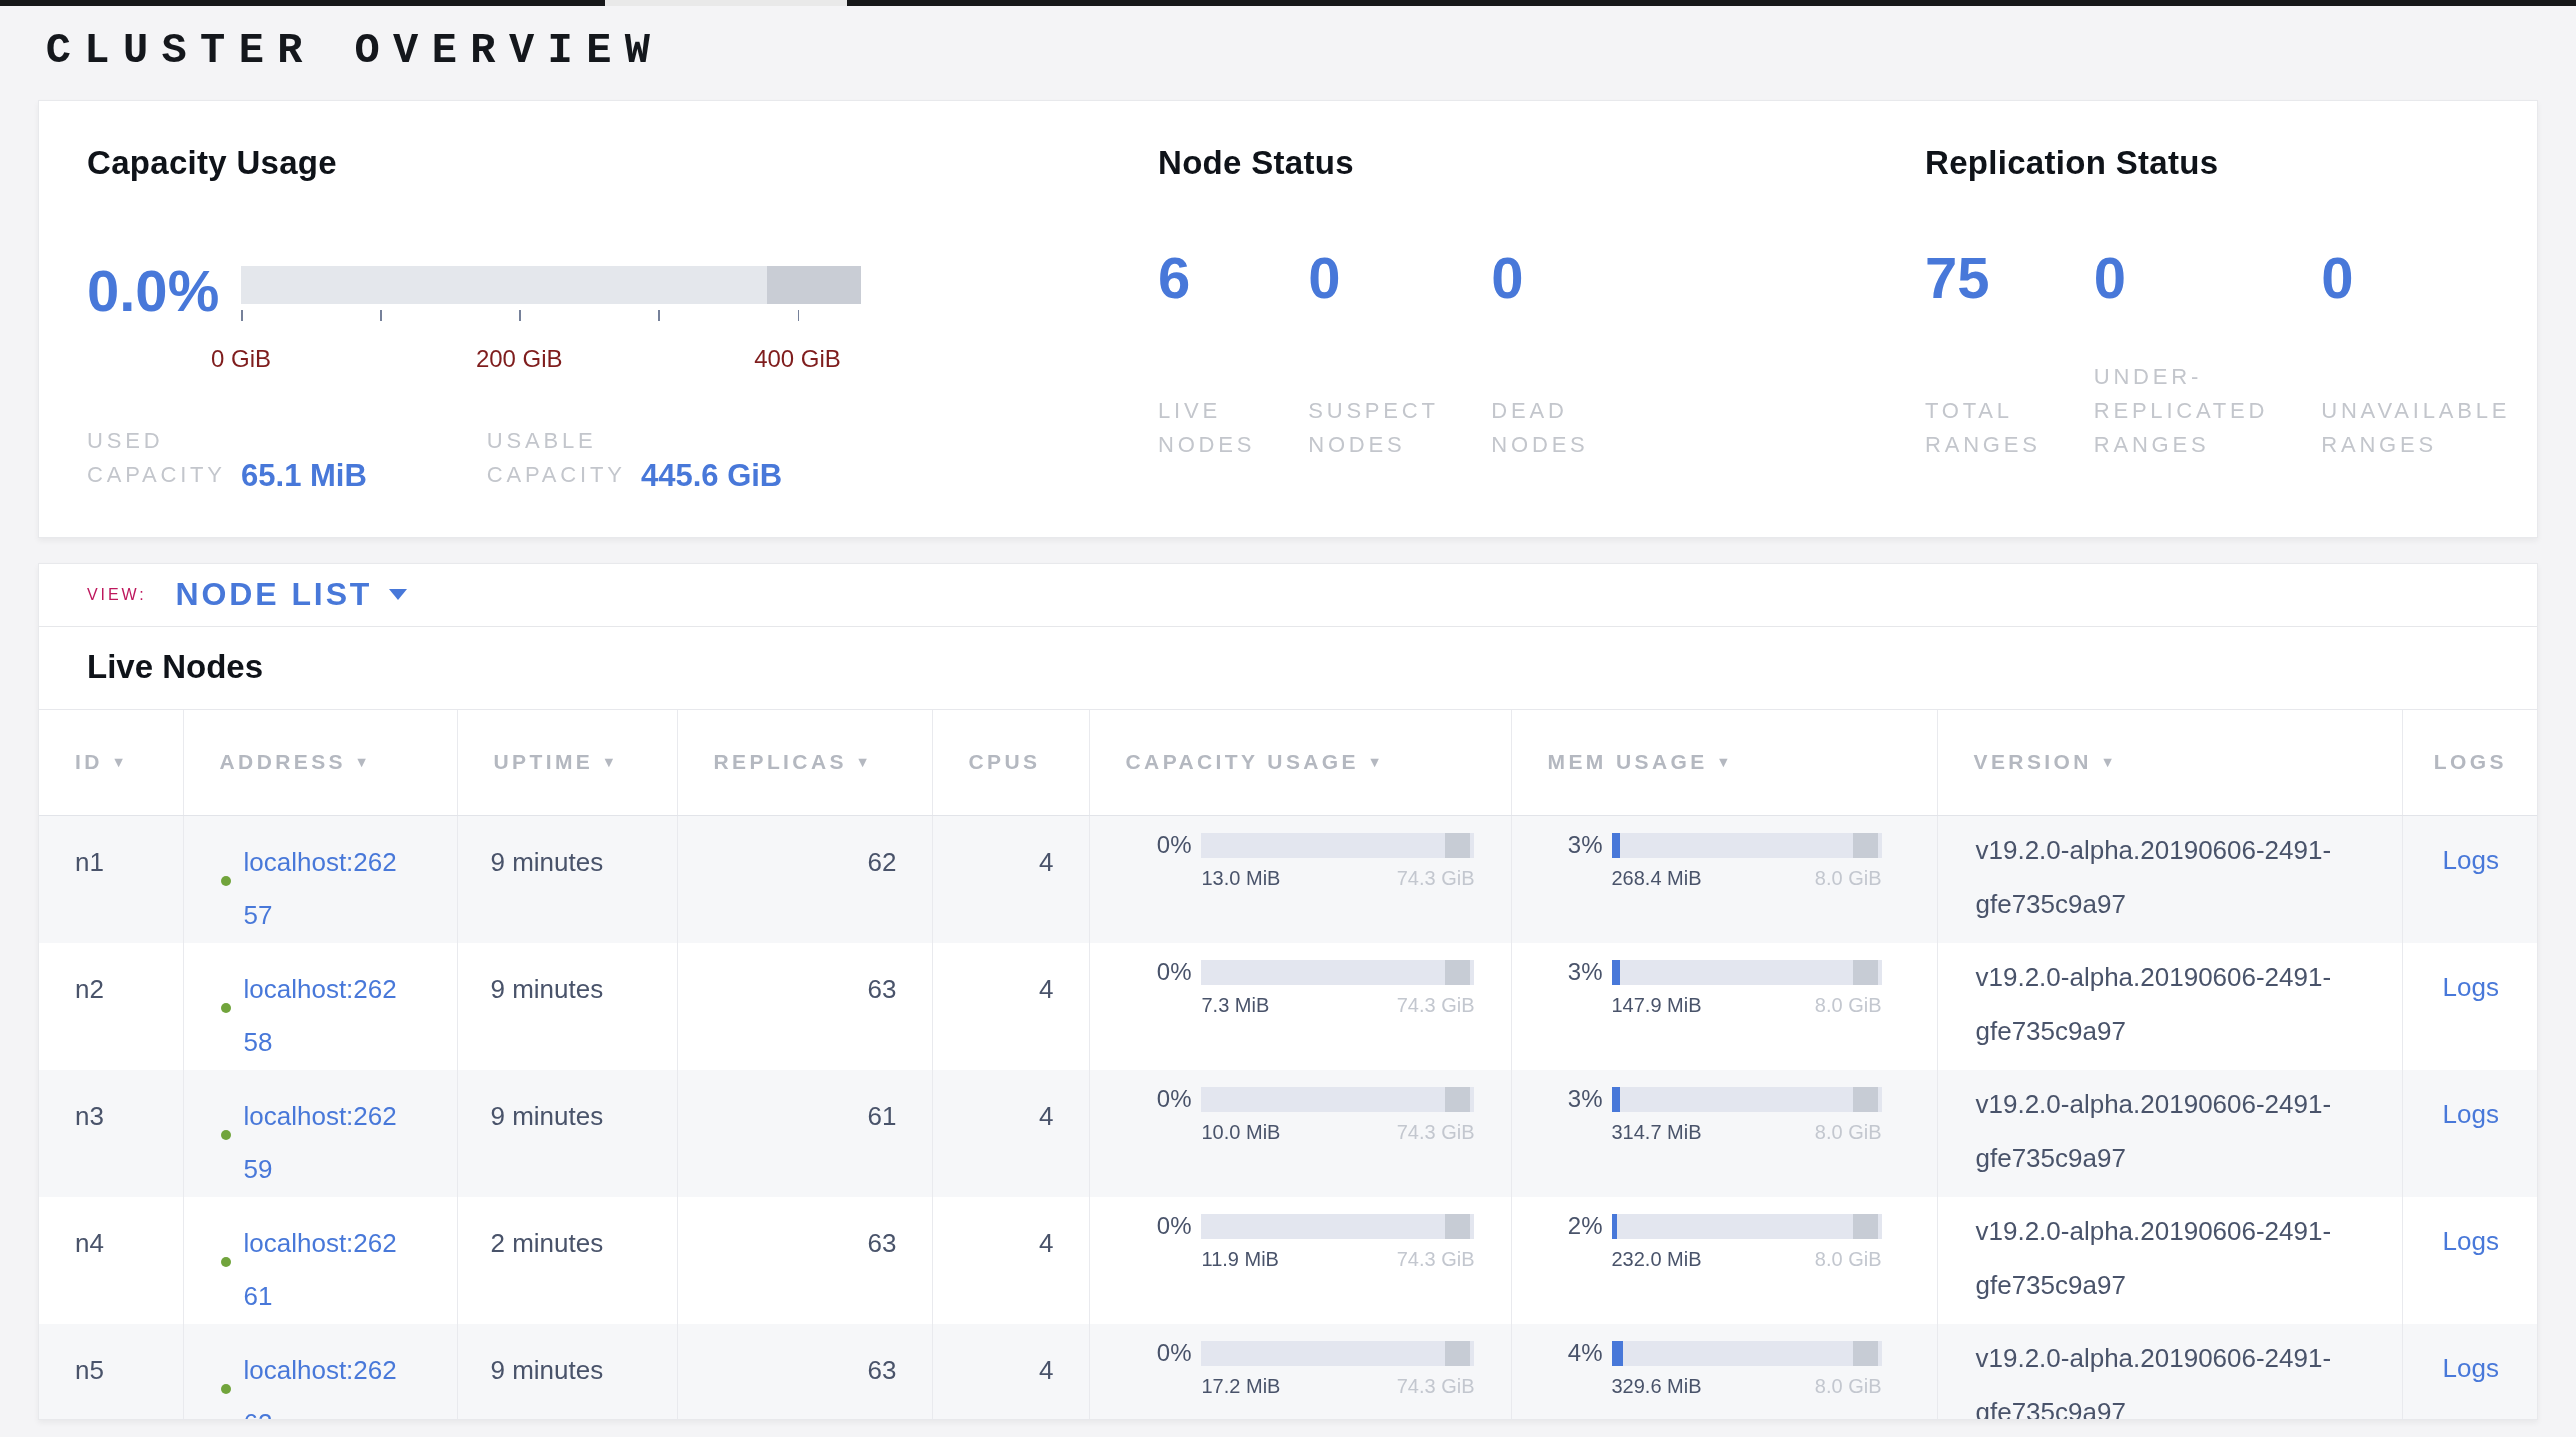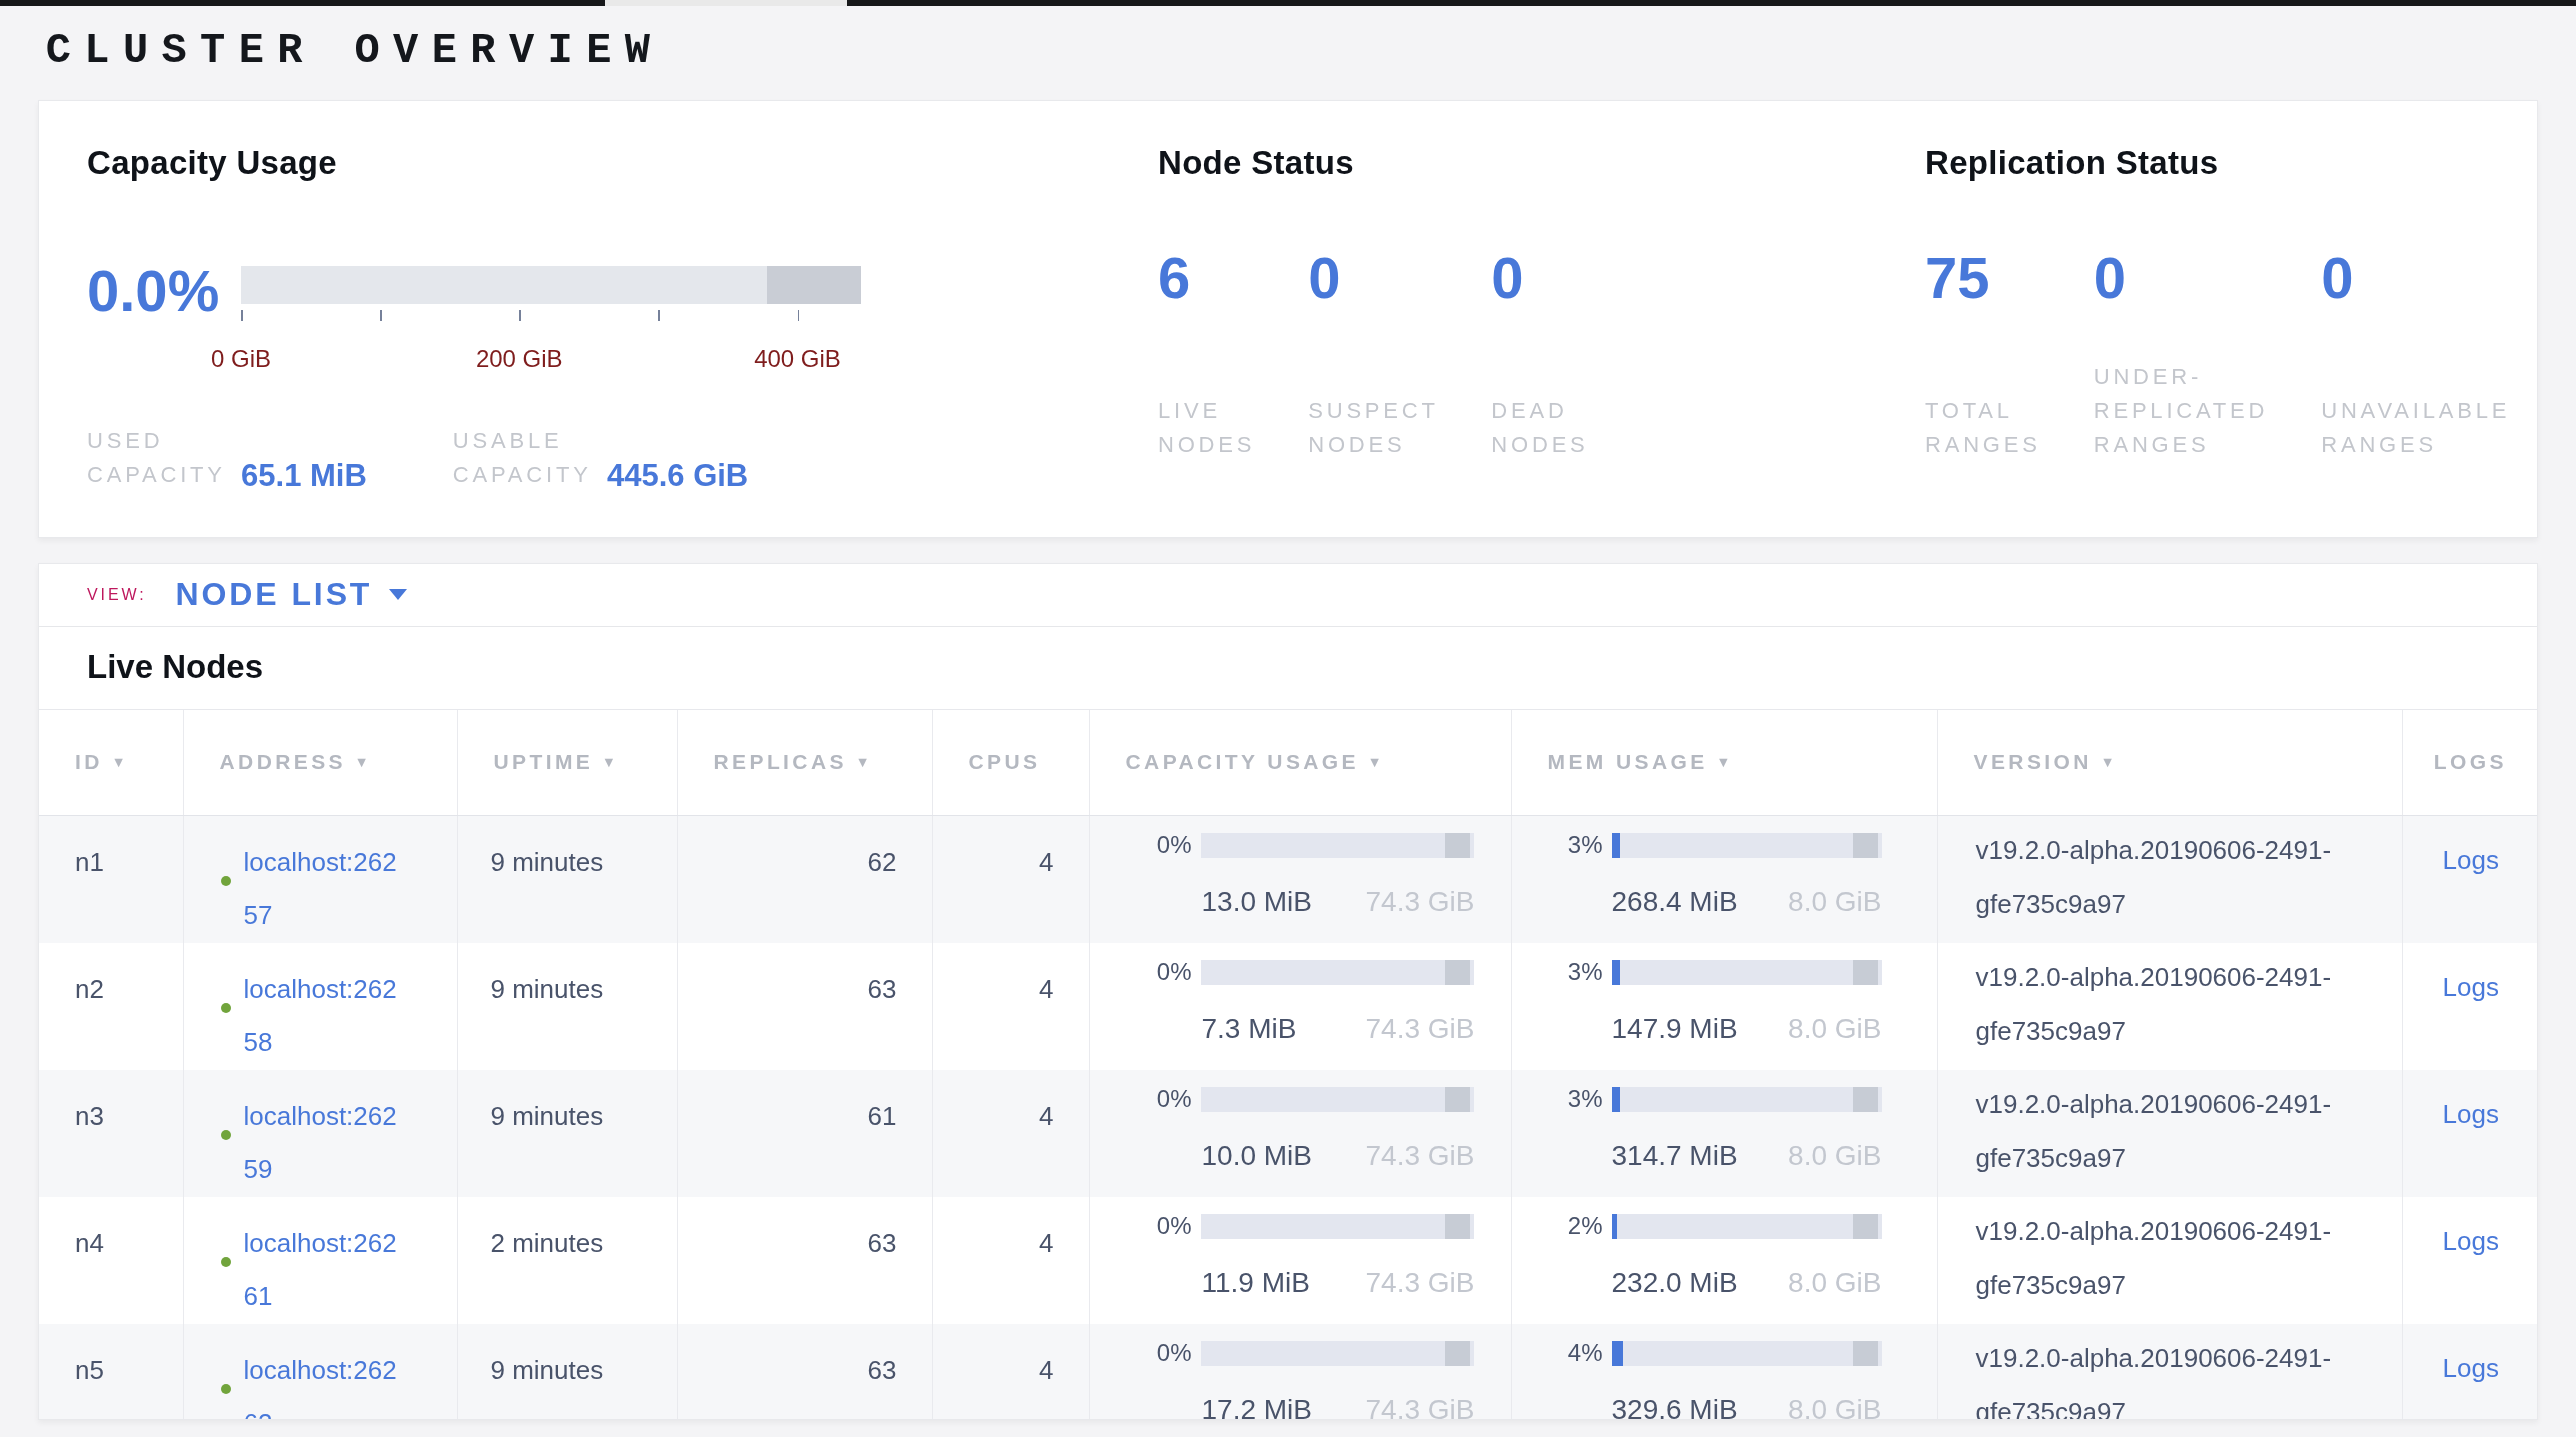--- a/index.html
+++ b/index.html
@@ -36,21 +36,21 @@
   .cap-row { display:flex; margin-top:84px; }
   .cap-pct { width:154px; font-size:58px; font-weight:600; color:#4878d9; line-height:1; margin-top:-3.8px; }
   .cap-chart { width:620px; }
   .cap-bar { position:relative; height:38px; background:#e4e7ec; }
   .cap-bar-dark { position:absolute; left:84.8%; right:0; top:0; bottom:0; background:#c9cdd5; }
   .cap-ticks { position:relative; height:12.5px; margin-top:5.8px; }
   .cap-ticks i { position:absolute; top:0; width:1.9px; height:11.5px; background:#76819a; }
   .cap-axis { position:relative; height:27px; margin-top:23px; font-size:24px; color:#7f1d1d; }
   .cap-axis span { position:absolute; transform:translateX(-50%); white-space:nowrap; }
 
-  .cap-stats { display:flex; gap:86px; margin-top:52px; }
+  .cap-stats { display:flex; gap:120px; margin-top:52px; }
   .cstat { display:flex; }
   .slabel {
     font-size:22px; font-weight:400; color:#c3c6cc; letter-spacing:3.8px;
     line-height:1.55; width:min-content; white-space:normal;
   }
   .cstat .sval {
     align-self:flex-end; margin-left:15.3px; margin-bottom:-1.9px;
     font-size:31px; font-weight:600; color:#4878d9; white-space:nowrap;
   }
 
@@ -97,21 +97,21 @@
   .addr a { color:#4878d9; text-decoration:none; word-break:break-all; line-height:53px; cursor:pointer; }
 
   td.c-bar { padding:15.3px 0 0 35px; }
   .usagebar { display:flex; align-items:center; }
   .usagebar .pct { text-align:right; margin-right:9.6px; color:#49536a; font-size:24px; }
   .pw70 { width:67px; } .pw58 { width:56px; }
   .bar { position:relative; height:25px; background:#e3e6ef; }
   .bw285 { width:273px; } .bw282 { width:270px; }
   .bar .fill { position:absolute; left:0; top:0; bottom:0; background:#4878d9; }
   .bar .dark { position:absolute; right:3.8px; width:25px; top:0; bottom:0; background:#c7ccd5; }
-  .barvals { display:flex; justify-content:space-between; margin-top:28px; font-size:28px; line-height:29px; }
+  .barvals { display:flex; justify-content:space-between; margin-top:5px; font-size:20px; line-height:29px; }
   .ml80 { margin-left:77px; width:273px; } .ml68 { margin-left:65px; width:270px; }
   .barvals .used { color:#49536a; }
   .barvals .total { color:#c3c7cf; }
 
   td.c-ver { padding:7.7px 29px 0 38px; line-height:54px; }
   td.c-logs { padding-top:29px; text-align:center; }
   td.c-logs a { color:#4878d9; text-decoration:none; cursor:pointer; }
 </style>
 </head>
 <body>

